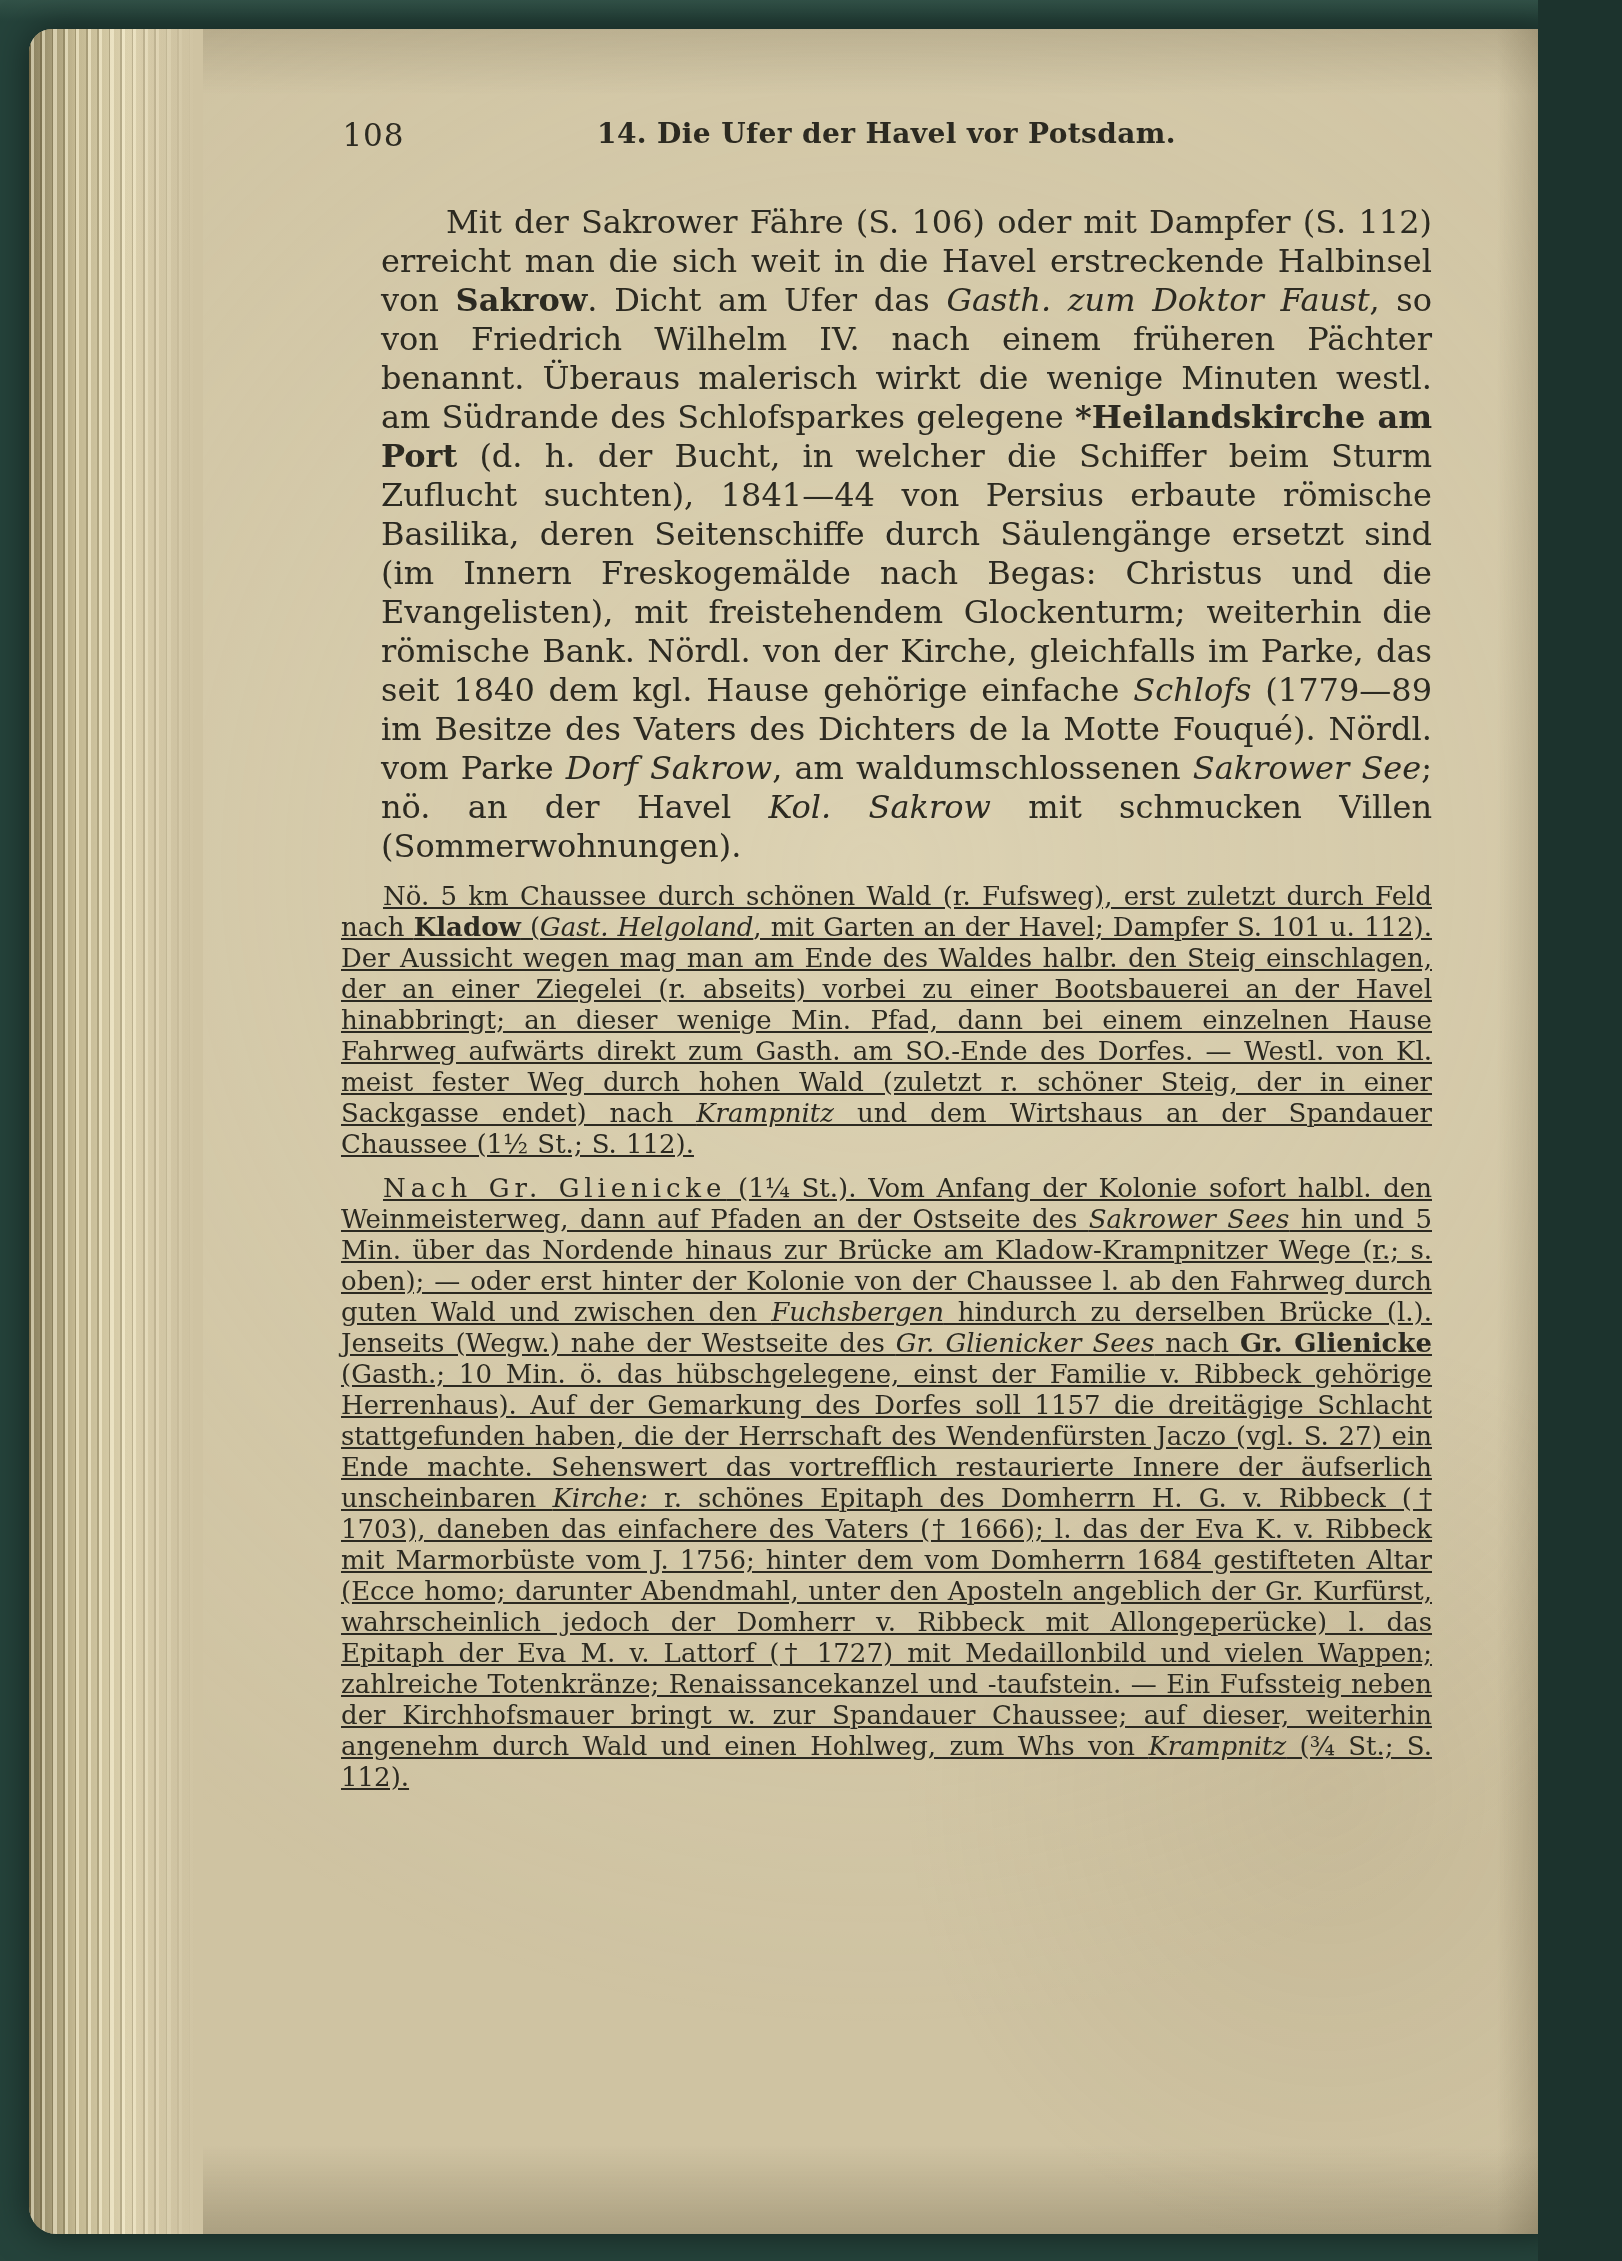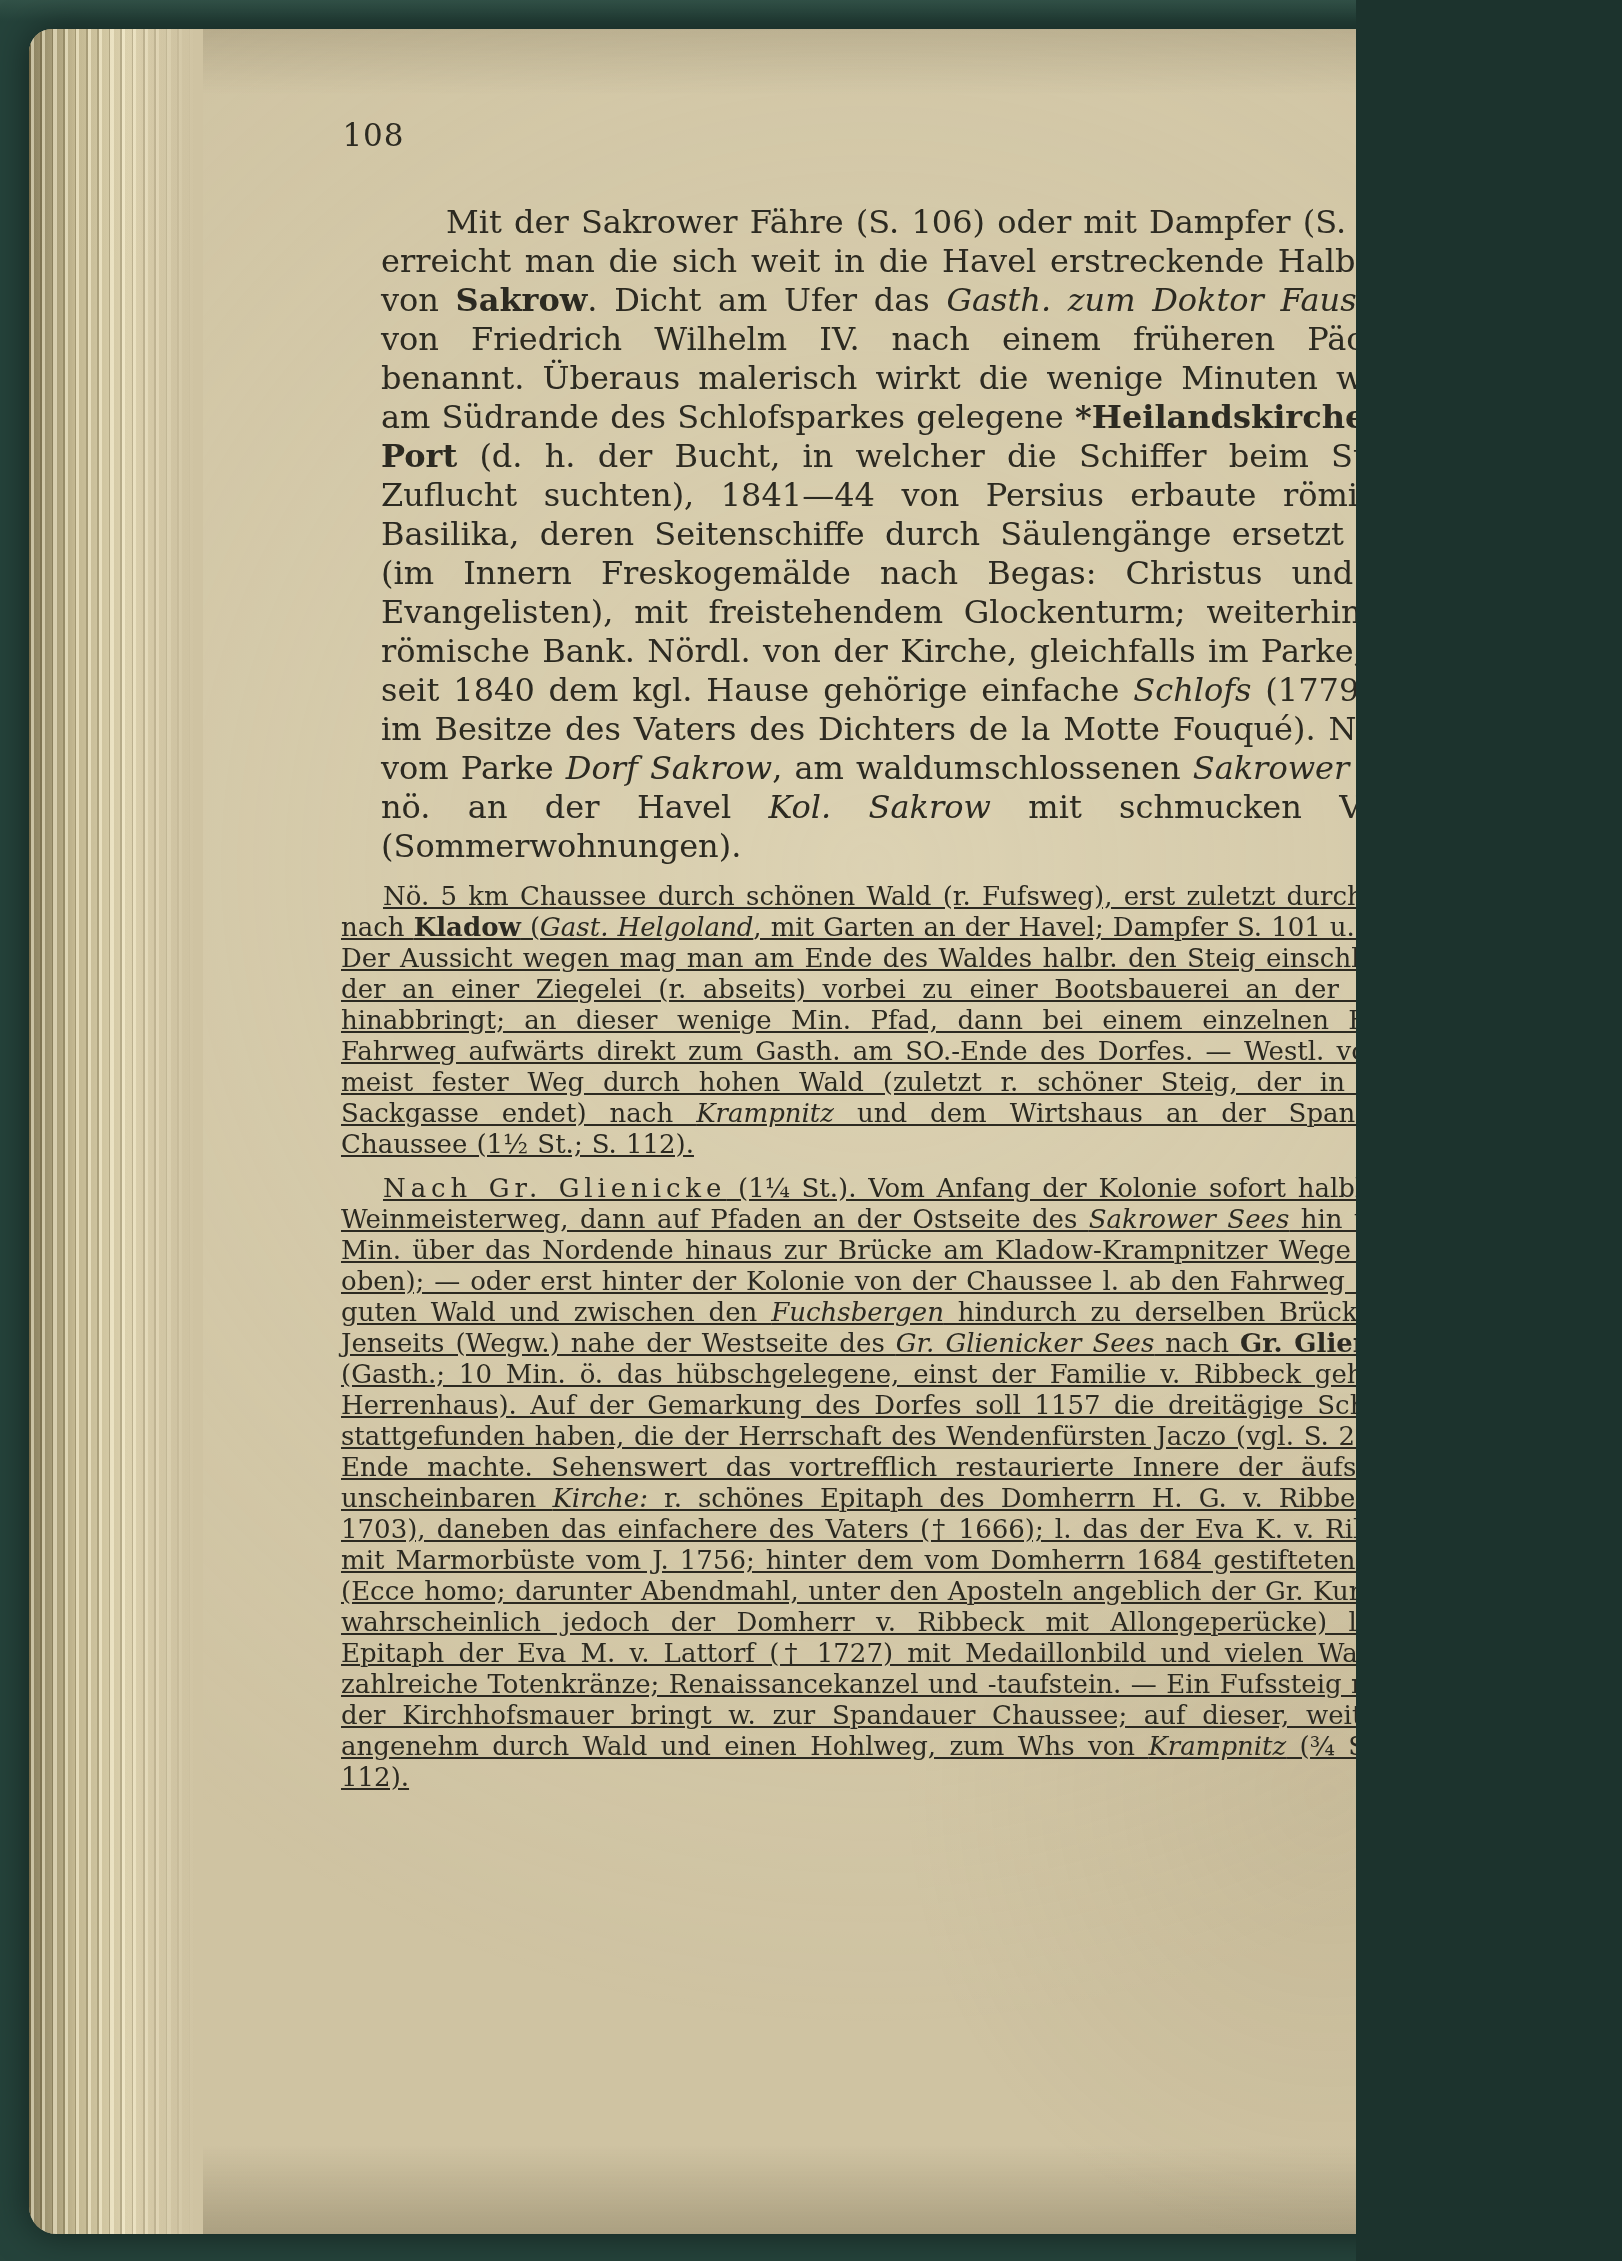--- a/index.html
+++ b/index.html
@@ -1,20 +1,20 @@
 <!DOCTYPE html>
 <html lang="de" style="--bg: #25433b; --paper: #cfc3a2; --ink: #2c2a21;font-size:13px"><head>
 <meta charset="utf-8">
 <style>
   * { box-sizing: border-box; }
   html, body { margin: 0; padding: 0; background: #1c332d; }
 
   .scan {
     position: relative;
-    width: 1356px;
+    width: 1538px;
     height: 2261px;
     background:
       linear-gradient(180deg, rgba(110,150,130,0.18) 0px, rgba(0,0,0,0) 21px),
       var(--bg, #25433b);
     overflow: hidden;
     font-family: "DejaVu Serif", "Liberation Serif", serif;
   }
 
   .page {
     position: absolute;
@@ -132,20 +132,21 @@
 
 <div class="scan">
   <div class="page">
     <div class="page-curl"></div>
     <div class="under-page-line"></div>
     <div class="right-edge-shadow"></div>
 
     <div class="text-area">
       <div class="page-header">
         <span class="page-num">108</span>
+        <span class="chapter">14. Die Ufer der Havel vor Potsdam.</span>
       </div>
       <div class="text-body">
           <p class="para large"><span>Mit der Sakrower Fähre (S. 106) oder mit Dampfer (S. 112) erreicht man die sich weit in die Havel erstreckende Halbinsel von </span><span class="b">Sakrow</span><span>.  Dicht am Ufer das </span><span class="i">Gasth. zum Doktor Faust</span><span>, so von Friedrich Wilhelm IV. nach einem früheren Pächter benannt.  Überaus malerisch wirkt die wenige Minuten westl. am Südrande des Schlofsparkes gelegene </span><span class="b">*Heilandskirche am Port</span><span> (d. h. der Bucht, in welcher die Schiffer beim Sturm Zuflucht suchten), 1841—44 von Persius erbaute römische Basilika, deren Seitenschiffe durch Säulengänge ersetzt sind (im Innern Freskogemälde nach Begas: Christus und die Evangelisten), mit freistehendem Glockenturm; weiterhin die römische Bank. Nördl. von der Kirche, gleichfalls im Parke, das seit 1840 dem kgl. Hause gehörige einfache </span><span class="i">Schlofs</span><span> (1779—89 im Besitze des Vaters des Dichters de la Motte Fouqué). Nördl. vom Parke </span><span class="i">Dorf Sakrow</span><span>, am waldumschlossenen </span><span class="i">Sakrower See</span><span>; nö. an der Havel </span><span class="i">Kol. Sakrow</span><span> mit schmucken Villen (Sommerwohnungen).</span></p>
           <p class="para small"><span>Nö. 5 km Chaussee durch schönen Wald (r. Fufsweg), erst zuletzt durch Feld nach </span><span class="b">Kladow</span><span> (</span><span class="i">Gast. Helgoland</span><span>, mit Garten an der Havel; Dampfer S. 101 u. 112).  Der Aussicht wegen mag man am Ende des Waldes halbr. den Steig einschlagen, der an einer Ziegelei (r. abseits) vorbei zu einer Bootsbauerei an der Havel hinabbringt; an dieser wenige Min. Pfad, dann bei einem einzelnen Hause Fahrweg aufwärts direkt zum Gasth. am SO.-Ende des Dorfes. — Westl. von Kl. meist fester Weg durch hohen Wald (zuletzt r. schöner Steig, der in einer Sackgasse endet) nach </span><span class="i">Krampnitz</span><span> und dem Wirtshaus an der Spandauer Chaussee (1½ St.; S. 112).</span></p>
           <p class="para small"><span class="sp">Nach Gr. Glienicke</span><span> (1¼ St.).  Vom Anfang der Kolonie sofort halbl. den Weinmeisterweg, dann auf Pfaden an der Ostseite des </span><span class="i">Sakrower Sees</span><span> hin und 5 Min. über das Nordende hinaus zur Brücke am Kladow-Krampnitzer Wege (r.; s. oben); — oder erst hinter der Kolonie von der Chaussee l. ab den Fahrweg durch guten Wald und zwischen den </span><span class="i">Fuchsbergen</span><span> hindurch zu derselben Brücke (l.).  Jenseits (Wegw.) nahe der Westseite des </span><span class="i">Gr. Glienicker Sees</span><span> nach </span><span class="b">Gr. Glienicke</span><span> (Gasth.; 10 Min. ö. das hübschgelegene, einst der Familie v. Ribbeck gehörige Herrenhaus).  Auf der Gemarkung des Dorfes soll 1157 die dreitägige Schlacht stattgefunden haben, die der Herrschaft des Wendenfürsten Jaczo (vgl. S. 27) ein Ende machte.  Sehenswert das vortrefflich restaurierte Innere der äufserlich unscheinbaren </span><span class="i">Kirche:</span><span> r. schönes Epitaph des Domherrn H. G. v. Ribbeck († 1703), daneben das einfachere des Vaters († 1666); l. das der Eva K. v. Ribbeck mit Marmorbüste vom J. 1756; hinter dem vom Domherrn 1684 gestifteten Altar (Ecce homo; darunter Abendmahl, unter den Aposteln angeblich der Gr. Kurfürst, wahrscheinlich jedoch der Domherr v. Ribbeck mit Allongeperücke) l. das Epitaph der Eva M. v. Lattorf († 1727) mit Medaillonbild und vielen Wappen; zahlreiche Totenkränze; Renaissancekanzel und -taufstein. — Ein Fufssteig neben der Kirchhofsmauer bringt w. zur Spandauer Chaussee; auf dieser, weiterhin angenehm durch Wald und einen Hohlweg, zum Whs von </span><span class="i">Krampnitz</span><span> (¾ St.; S. 112).</span></p>
         </div>
     </div>
   </div>
 </div>
 

